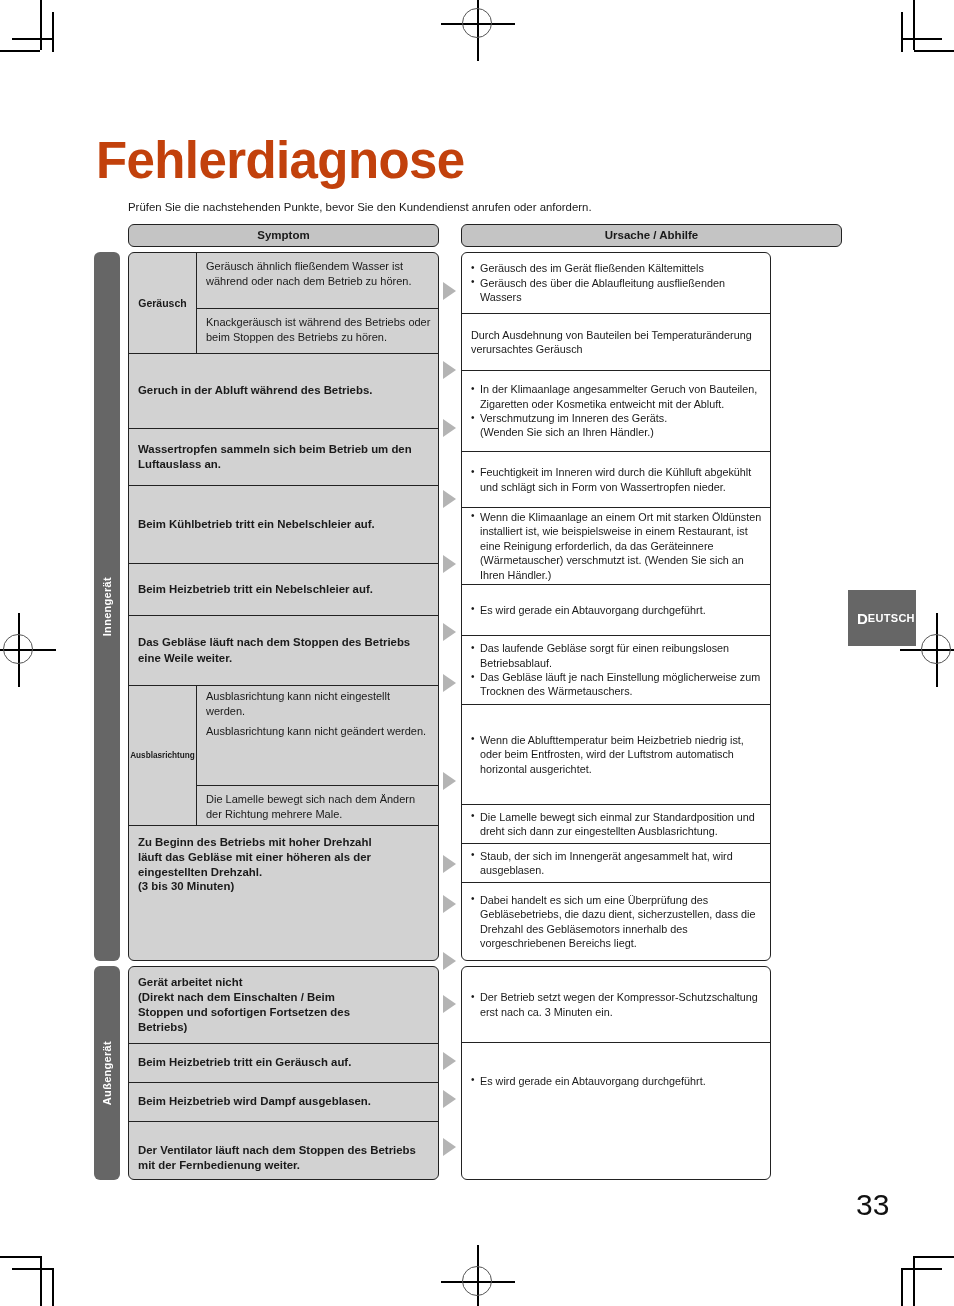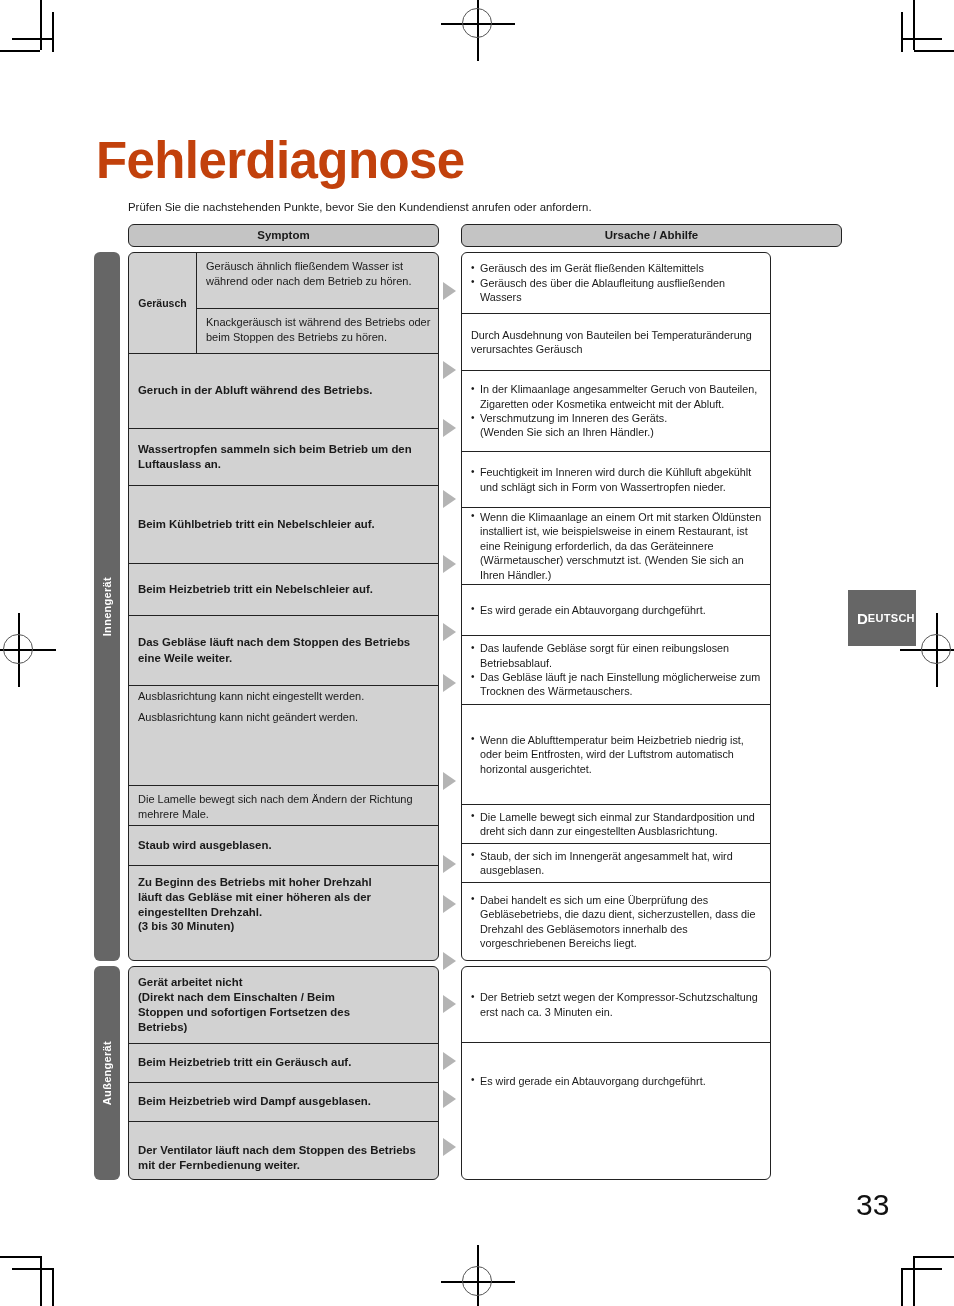--- a/index.html
+++ b/index.html
@@ -301,34 +301,32 @@
 
         <div class="sym-block" style="height:51px; align-items:center;">
           <div class="sym-text bold">Beim Heizbetrieb tritt ein Nebelschleier auf.</div>
         </div>
 
         <div class="sym-block" style="height:69px; align-items:center;">
           <div class="sym-text bold">Das Gebläse läuft nach dem Stoppen des Betriebs eine Weile weiter.</div>
         </div>
 
         <div class="sym-block" style="height:139px;">
+          <div class="sym-group-label tiny">Ausblasrichtung</div>
           <div class="sym-subs">
             <div class="sym-sub" style="height:100px; border-bottom:1.3px solid #222;">
               <div class="sym-text plain" style="padding-top:3px; padding-bottom:3px;">Ausblasrichtung kann nicht eingestellt werden.</div>
               <div class="sym-text plain" style="padding-top:3px;">Ausblasrichtung kann nicht geändert werden.</div>
             </div>
             <div class="sym-sub" style="height:39px;">
               <div class="sym-text plain">Die Lamelle bewegt sich nach dem Ändern der Richtung mehrere Male.</div>
             </div>
           </div>
         </div>
 
-        <div class="sym-block" style="height:39px; align-items:center;">
-          <div class="sym-text bold">Staub wird ausgeblasen.</div>
-        </div>
 
         <div class="sym-block" style="height:77px; align-items:center;">
           <div class="sym-text bold" style="line-height:1.3;">
             <div>Zu Beginn des Betriebs mit hoher Drehzahl</div>
             <div>läuft das Gebläse mit einer höheren als der</div>
             <div>eingestellten Drehzahl.</div>
             <div>(3 bis 30 Minuten)</div>
           </div>
         </div>
 

